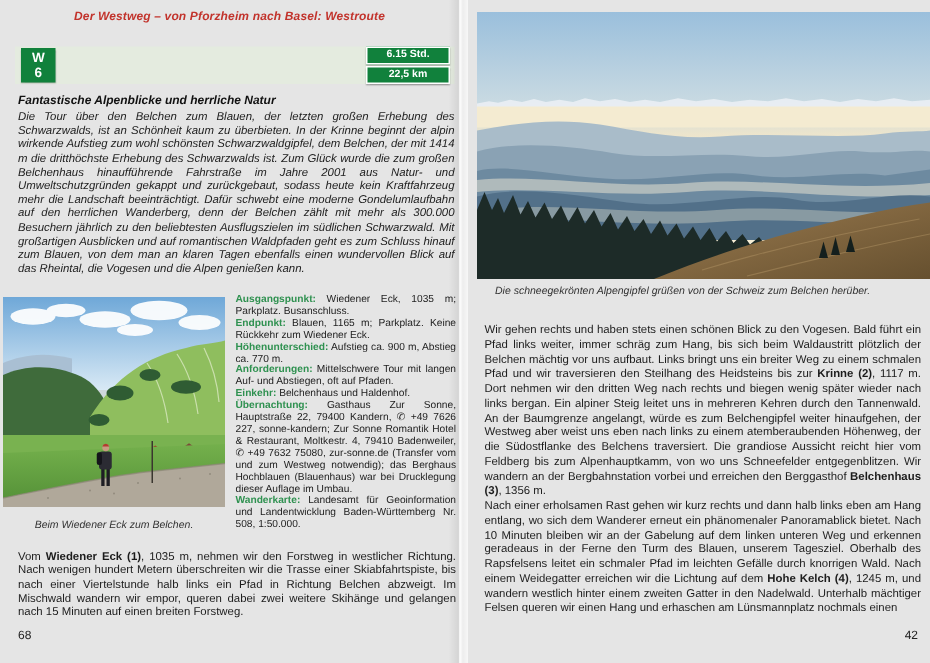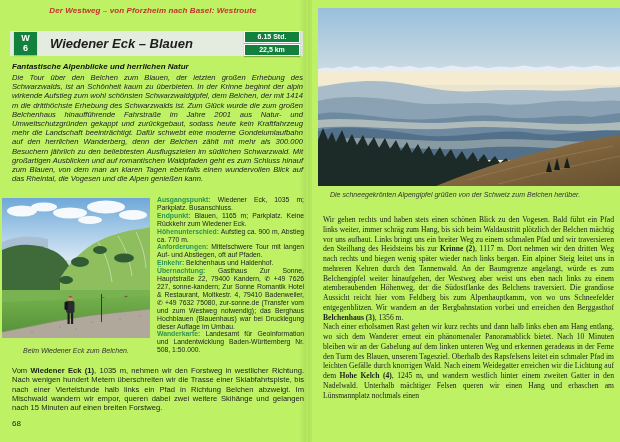--- a/index.html
+++ b/index.html
@@ -1,20 +1,20 @@
 <!DOCTYPE html>
 <html lang="de"><head>
 <meta charset="utf-8">
 <style>
   html,body{margin:0;padding:0;background:#ffffff;}
   #spread{
     position:relative;width:620px;height:442px;background:#ffffff;overflow:hidden;
     font-family:"Liberation Sans", sans-serif;color:#1c1c1c;
   }
-  .page{position:absolute;top:0;height:442px;background:#bef264;padding-left:36px;}
+  .page{position:absolute;top:0;height:442px;background:#e5e5e5;}
   #left-page{left:0;width:306px;}
   #right-page{left:312px;width:308px;}
   #spine{position:absolute;top:0;left:299px;width:16px;height:442px;
     background:linear-gradient(to right, rgba(0,0,0,0) 0%, rgba(0,0,0,0.07) 40%, rgba(0,0,0,0.02) 50%, rgba(0,0,0,0.07) 60%, rgba(0,0,0,0) 100%);}
 
   
   .series-header{position:absolute;left:0;top:6px;width:306px;text-align:center;
     font-style:italic;font-weight:bold;font-size:8px;color:#c2332c;letter-spacing:.1px;}
 
   
@@ -50,48 +50,47 @@
     hyphens:auto;-webkit-hyphens:auto;}
   .info-label{font-weight:bold;color:#2f9150;}
 
   .route-par{position:absolute;left:12px;top:366px;width:292px;
     font-size:7.6px;line-height:9.3px;text-align:justify;color:#1c1c1c;
     hyphens:auto;-webkit-hyphens:auto;}
 
   #right-body{position:absolute;left:11px;top:215px;width:291px;
     font-size:7.6px;line-height:9.75px;text-align:justify;color:#1c1c1c;
     hyphens:auto;-webkit-hyphens:auto;}
-  #right-body p{margin:0;font-family:Liberation Serif, serif;}
+  #right-body p{margin:0;}
 
   .page-number{position:absolute;top:419px;font-size:8px;color:#222;text-align:right;}
   #page-num-left{left:12px;}
   #page-num-right{right:8px;text-align:right;}
 </style>
 </head>
 <body>
 
 <div id="spread">
 
   <div class="page" id="left-page">
 
     <div class="series-header">Der Westweg – von Pforzheim nach Basel: Westroute</div>
 
     <div class="banner">
       <div class="tour-code">
         <div>W</div>
         <div>6</div>
       </div>
-      <div class="tour-title">Wiedener Eck – Blauen</div>
       <div class="badges">
         <div class="badge">6.15 Std.</div>
         <div class="badge">22,5 km</div>
       </div>
     </div>
 
-    <div class="tour-heading">Fantastische Alpenblicke und herrlichen Natur</div>
+    <div class="tour-heading">Fantastische Alpenblicke und herrliche Natur</div>
 
     <div class="intro">Die Tour über den Belchen zum Blauen, der letzten großen Erhebung des Schwarzwalds, ist an Schönheit kaum zu überbieten. In der Krinne beginnt der alpin wirkende Aufstieg zum wohl schönsten Schwarzwaldgipfel, dem Belchen, der mit 1414 m die dritthöchste Erhebung des Schwarzwalds ist. Zum Glück wurde die zum großen Belchenhaus hinaufführende Fahrstraße im Jahre 2001 aus Natur- und Umweltschutzgründen gekappt und zurückgebaut, sodass heute kein Kraftfahrzeug mehr die Landschaft beeinträchtigt. Dafür schwebt eine moderne Gondelumlaufbahn auf den herrlichen Wanderberg, denn der Belchen zählt mit mehr als 300.000 Besuchern jährlich zu den beliebtesten Ausflugszielen im südlichen Schwarzwald. Mit großartigen Ausblicken und auf romantischen Waldpfaden geht es zum Schluss hinauf zum Blauen, von dem man an klaren Tagen ebenfalls einen wundervollen Blick auf das Rheintal, die Vogesen und die Alpen genießen kann.</div>
 
     <div class="photo" id="left-photo">
       <svg viewBox="0 0 148 140" preserveAspectRatio="none">
         <defs>
           <linearGradient id="lp-sky" x1="0" y1="0" x2="0" y2="1">
             <stop offset="0" stop-color="#6fa8d8"></stop>
               <stop offset="1" stop-color="#d8e9f5"></stop>
           </linearGradient>

